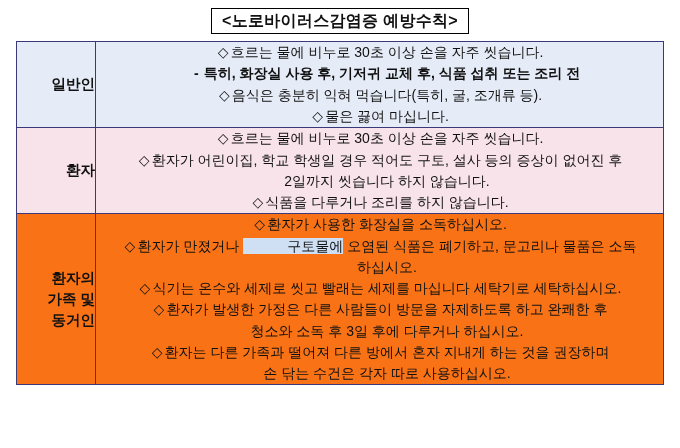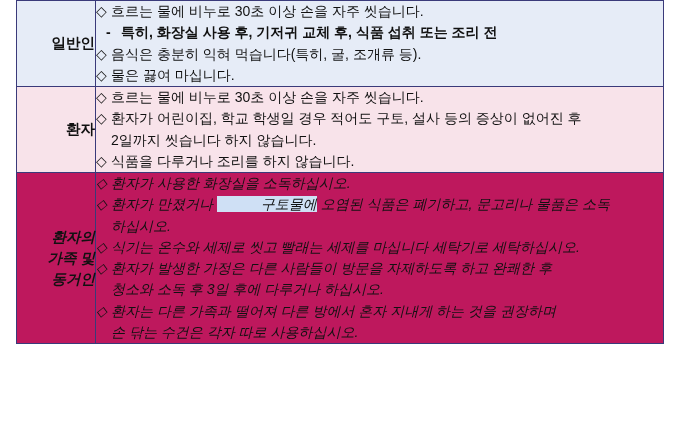--- a/index.html
+++ b/index.html
@@ -52,24 +52,25 @@
     text-align: right;
     font-size: 14.5px;
     font-weight: bold;
     line-height: 1.45;
     padding: 4px 2px;
   }
   td.content {
     padding: 6px 6px 6px 8px;
     font-size: 14px;
     line-height: 1.52;
+    text-align: center;
   }
   .row-general td { background: #e6ecf7; }
   .row-patient td { background: #f8e3ea; }
-  .row-family td { background: #be185d; font-style: italic; }
+  .row-family td { background: #f97316; }
 
   .line {
     display: block;
     white-space: nowrap;
   }
   .bullet {
     display: inline-block;
     width: 15px;
   }
   .dash-line {
@@ -83,20 +84,23 @@
   .hl {
     background: #cfe0f5;
     padding-left: 44px;
   }
 </style>
 </head>
 <body>
 
 <div class="page">
 
+  <div class="title-wrap">
+    <span class="title">&lt;노로바이러스감염증 예방수칙&gt;</span>
+  </div>
 
   <table class="guide">
     <tbody>
 
       <tr class="row-general">
         <td class="label">
           <span class="line">일반인</span>
         </td>
         <td class="content">
           <span class="line">

